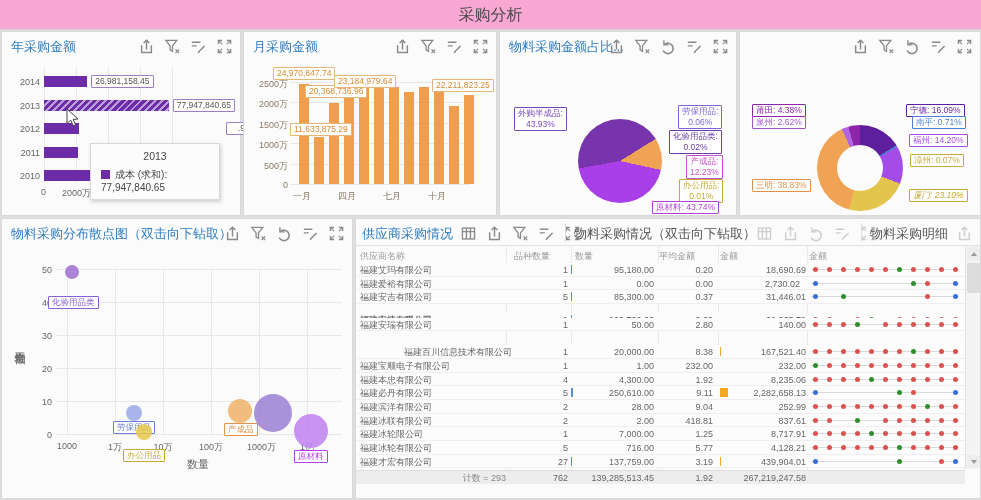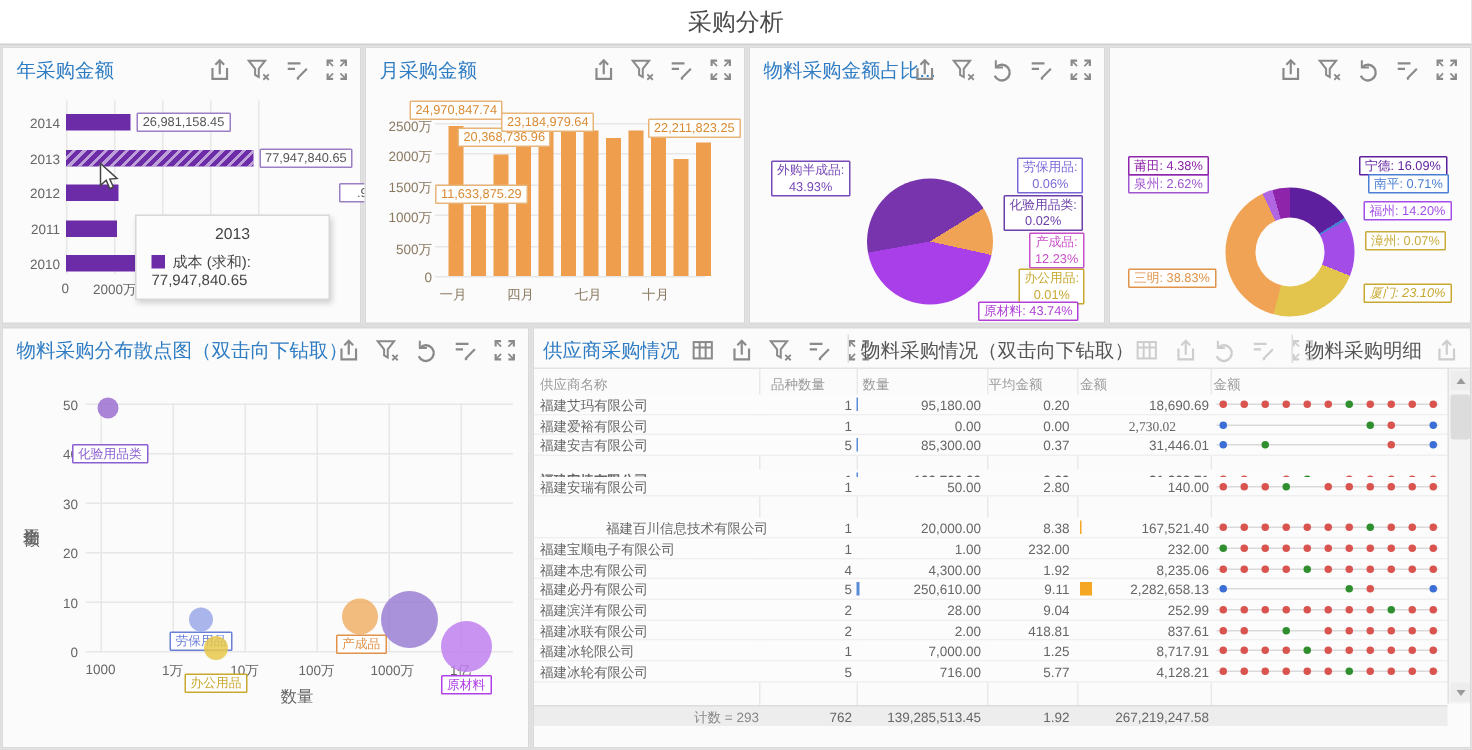--- a/index.html
+++ b/index.html
@@ -1,18 +1,18 @@
 <!DOCTYPE html>
 <html><head>
 <meta charset="utf-8">
 <style>
   * { margin:0; padding:0; box-sizing:border-box; }
   html,body { width:981px; height:500px; }
   body { position:relative; background:#dedede; font-family:"Liberation Sans",sans-serif; overflow:hidden; color:#555; }
-  .titlebar { position:absolute; left:0; top:0; width:981px; height:30px; background:#ffffff; border-bottom:1px solid #cfcfcf; }
+  .titlebar { position:absolute; left:0; top:0; width:981px; height:30px; background:#f9a8d4; border-bottom:1px solid #cfcfcf; }
   .titlebar .title { position:absolute; left:0; right:0; top:5px; text-align:center; font-size:16px; color:#4a4a4a; }
   .titlebar .tb-icons { position:absolute; right:38px; top:6px; display:flex; gap:16px; }
   .icon { width:17px; height:17px; display:inline-block; }
   .icon svg { width:100%; height:100%; }
   .icon.disabled { opacity:.4; }
   .panel { position:absolute; background:#fbfbfb; border:1px solid #d9d9d9; }
   .phead { position:absolute; left:0; top:0; right:0; height:27px; }
   .ptitle { position:absolute; left:9px; top:6px; font-size:13px; color:#2e7cc3; white-space:nowrap; }
   .ptitle.gray { color:#555; }
   .picons { position:absolute; right:7px; top:6px; display:flex; gap:9px; }
@@ -411,21 +411,21 @@
           <div class="dot" style="left: 114px; background: rgb(217, 83, 79);"></div>
           <div class="dot" style="left: 128px; background: rgb(217, 83, 79);"></div>
           <div class="dot" style="left: 142px; background: rgb(217, 83, 79);"></div>
         </div>
       </div>
       <div class="trow" style="top: 30.7px;">
         <div class="tcell" style="left: 4px; width: 144px; overflow: hidden;">福建爱裕有限公司</div>
         <div class="tcell" style="left: 120px; width: 92px; text-align: right;">1</div>
         <div class="tcell" style="left: 226px; width: 72px; text-align: right;">0.00</div>
         <div class="tcell" style="left: 305px; width: 52px; text-align: right;">0.00</div>
-        <div class="tcell" style="left: 360px; width: 68px; text-align: right; font-family: Liberation Serif, serif;">2,730.02</div>
+        <div class="tcell" style="left: 376px; width: 68px; text-align: right;">2,730.02</div>
         <div class="spark" style="left: 455px; width: 152px;">
           <div class="sline"></div>
           <div class="dot" style="left: 2px; background: rgb(59, 111, 214);"></div>
           <div class="dot" style="left: 100px; background: rgb(47, 143, 47);"></div>
           <div class="dot" style="left: 114px; background: rgb(217, 83, 79);"></div>
           <div class="dot" style="left: 142px; background: rgb(59, 111, 214);"></div>
         </div>
       </div>
       <div class="trow" style="top: 44.4px;">
         <div class="tcell" style="left: 4px; width: 144px; overflow: hidden;">福建安吉有限公司</div>
@@ -637,20 +637,36 @@
           <div class="dot" style="left: 44px; background: rgb(217, 83, 79);"></div>
           <div class="dot" style="left: 58px; background: rgb(217, 83, 79);"></div>
           <div class="dot" style="left: 72px; background: rgb(217, 83, 79);"></div>
           <div class="dot" style="left: 86px; background: rgb(47, 143, 47);"></div>
           <div class="dot" style="left: 100px; background: rgb(217, 83, 79);"></div>
           <div class="dot" style="left: 114px; background: rgb(217, 83, 79);"></div>
           <div class="dot" style="left: 128px; background: rgb(217, 83, 79);"></div>
           <div class="dot" style="left: 142px; background: rgb(217, 83, 79);"></div>
         </div>
       </div>
+      <div class="trow" style="top: 208.8px;">
+        <div class="tcell" style="left: 4px; width: 144px; overflow: hidden;">福建才宏有限公司</div>
+        <div class="tcell" style="left: 120px; width: 92px; text-align: right;">27</div>
+        <div class="dbar" style="left: 215px; width: 1.1211px; background: rgb(90, 139, 214);"></div>
+        <div class="tcell" style="left: 226px; width: 72px; text-align: right;">137,759.00</div>
+        <div class="tcell" style="left: 305px; width: 52px; text-align: right;">3.19</div>
+        <div class="dbar" style="left: 364px; width: 1.45068px; background: rgb(245, 166, 35);"></div>
+        <div class="tcell" style="left: 382px; width: 68px; text-align: right;">439,904.01</div>
+        <div class="spark" style="left: 455px; width: 152px;">
+          <div class="sline"></div>
+          <div class="dot" style="left: 2px; background: rgb(59, 111, 214);"></div>
+          <div class="dot" style="left: 86px; background: rgb(47, 143, 47);"></div>
+          <div class="dot" style="left: 128px; background: rgb(217, 83, 79);"></div>
+          <div class="dot" style="left: 142px; background: rgb(59, 111, 214);"></div>
+        </div>
+      </div>
       <div class="tfoot" style="top: 223.5px; right: 15px;">
         <div class="tcell" style="left: 60px; width: 90px; text-align: right; color: rgb(136, 136, 136);">计数 = 293</div>
         <div class="tcell" style="left: 120px; width: 92px; text-align: right;">762</div>
         <div class="tcell" style="left: 226px; width: 72px; text-align: right;">139,285,513.45</div>
         <div class="tcell" style="left: 305px; width: 52px; text-align: right;">1.92</div>
         <div class="tcell" style="left: 382px; width: 68px; text-align: right;">267,219,247.58</div>
       </div>
     </div>
   <div class="sbar" style="right:0;top:27px;height:223px;">
     <div class="sbtn up" style="top:1px;"></div>

